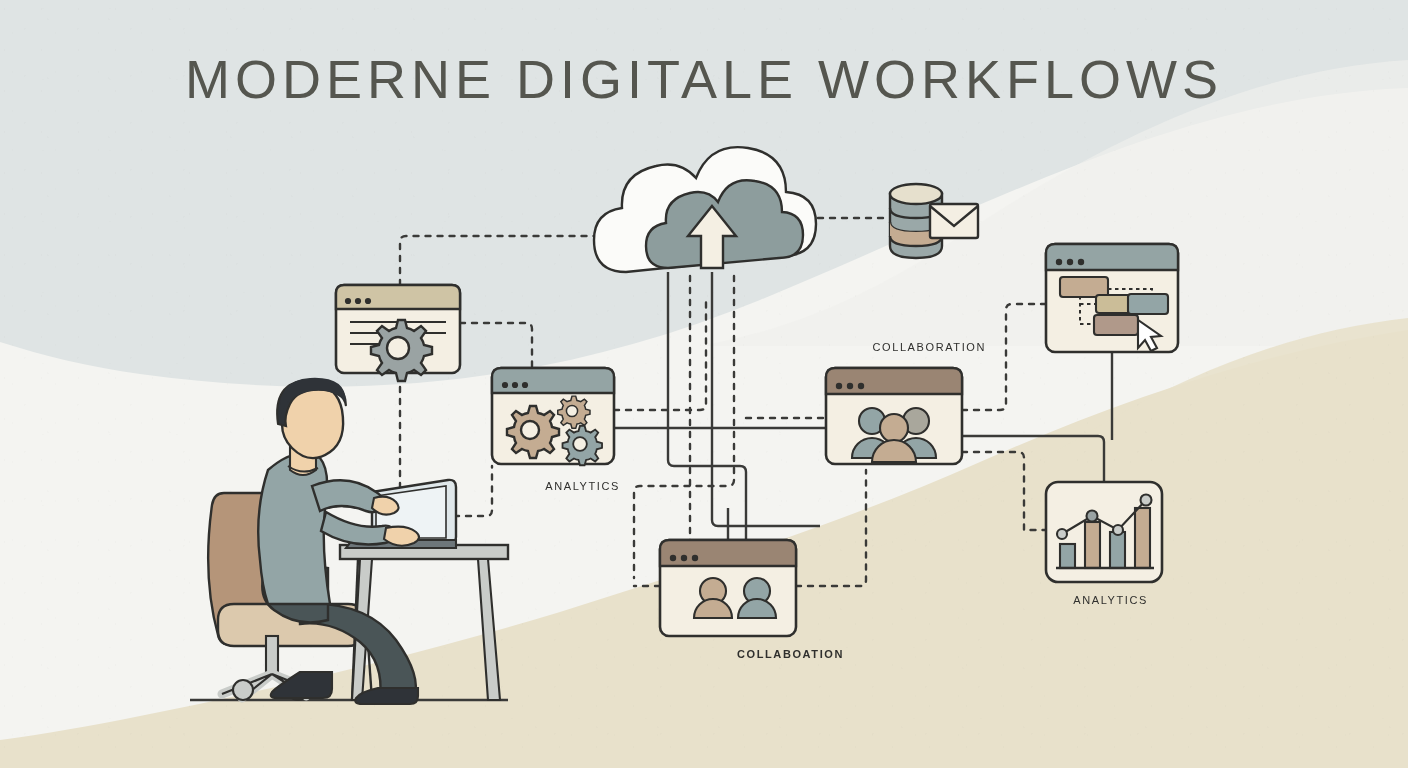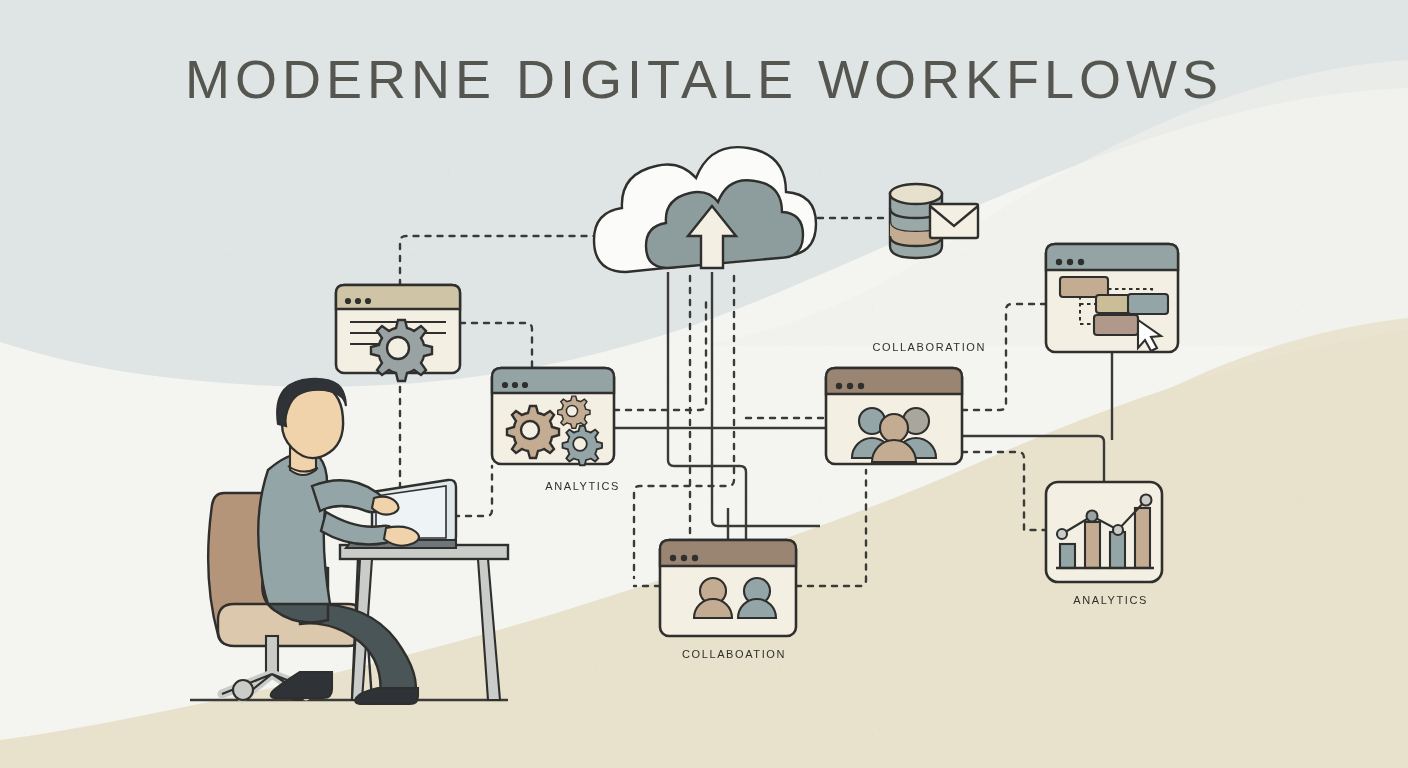--- a/index.html
+++ b/index.html
@@ -46,21 +46,21 @@
   .node-label {
     position: absolute;
     font-size: 11px;
     letter-spacing: 1.6px;
     color: #2f2f2d;
     white-space: nowrap;
     text-align: right;
   }
   #label-automation   { left: 484px; top: 480px; width: 136px; }
   #label-collaboration{ left: 818px; top: 341px; width: 168px; }
-  #label-collaboation { left: 630px; top: 648px; width: 156px; }
+  #label-collaboation { left: 688px; top: 648px; width: 156px; font-weight: bold; }
   #label-analytics    { left: 1032px; top: 594px; width: 116px; }
 </style>
 </head>
 <body>
 
 <div id="stage">
 
   <svg class="bg-layer" viewBox="0 0 1408 768">
     <rect x="0" y="0" width="1408" height="768" fill="#dfe4e4"></rect>
 

